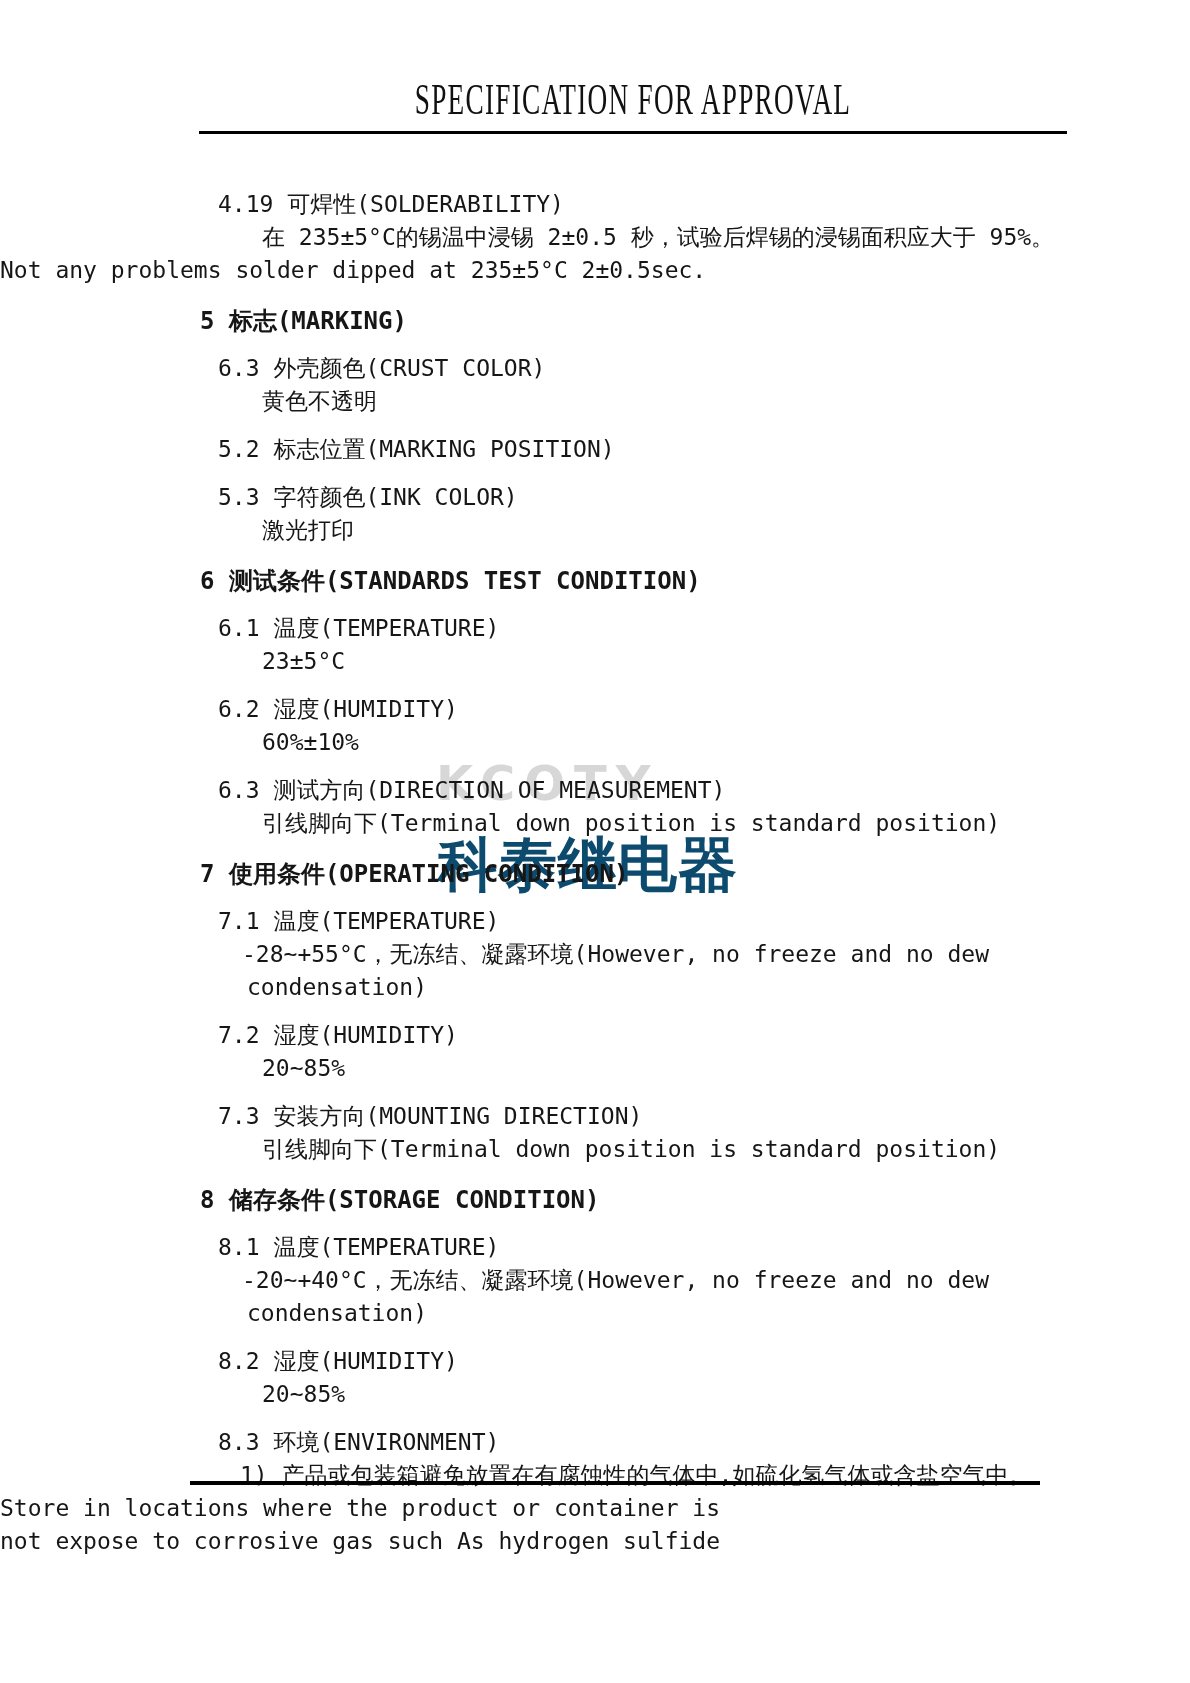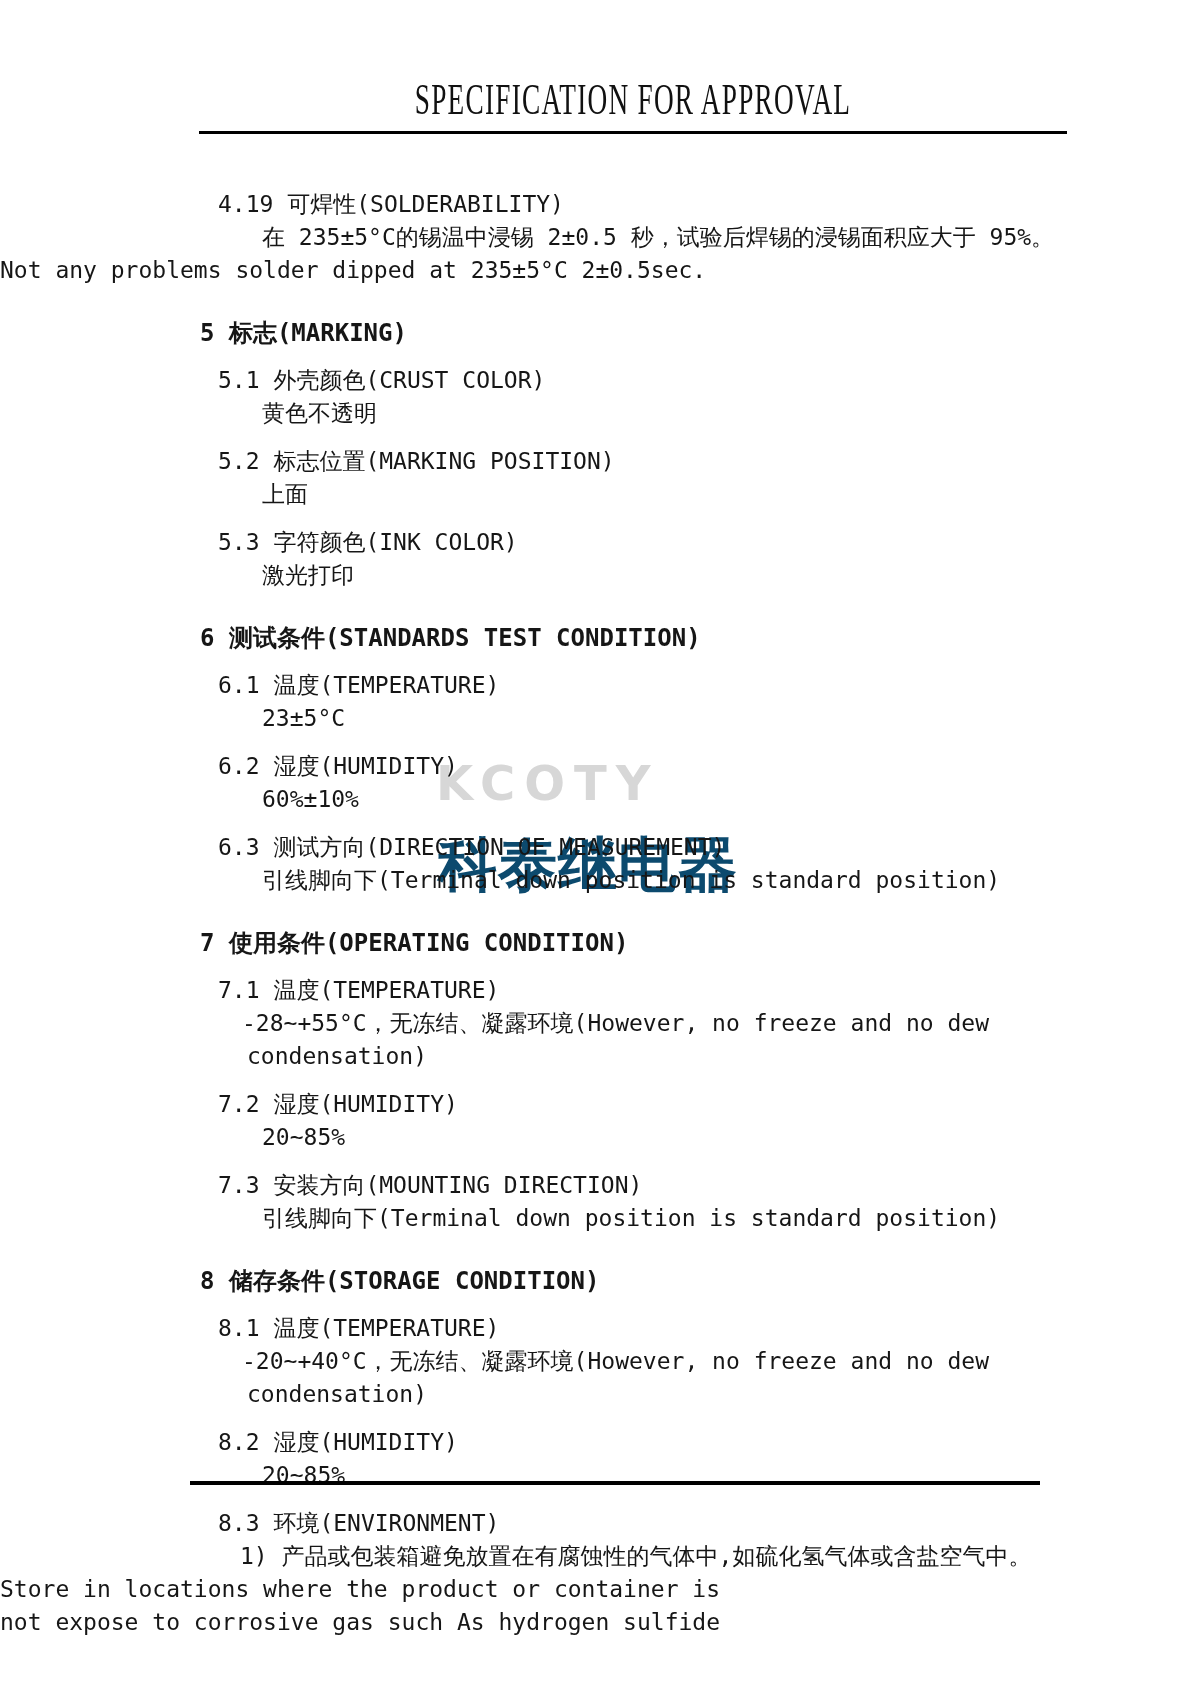--- a/index.html
+++ b/index.html
@@ -66,21 +66,21 @@
     white-space: nowrap;
   }
   .content > div { white-space: nowrap; }
   .h    { margin-left: 200px; font-weight: bold; font-size: 24px; }
   .item { margin-left: 218px; }
   .sub  { margin-left: 262px; }
   .subneg { margin-left: 242px; }  
   .cond   { margin-left: 247px; }  
   .en   { }    
   .note { margin-left: 240px; }    
-  .mt-sec   { margin-top: 30px; }  
+  .mt-sec   { margin-top: 18px; }  
   .mt-first { margin-top: 14px; }  
   .mt-item  { margin-top: 15px; }   
 </style>
 </head>
 <body>
 
 <div class="doc">
 
   <div class="wm-latin">KCOTY</div>
   <div class="wm-cjk">科泰继电器</div>
@@ -90,24 +90,23 @@
   </div>
   <div class="rule rule-top"></div>
 
   <div class="content">
 
     <div class="item">4.19 可焊性(SOLDERABILITY)</div>
     <div class="sub">在 235±5°C的锡温中浸锡 2±0.5 秒，试验后焊锡的浸锡面积应大于 95%。</div>
     <div class="en">Not any problems solder dipped at 235±5°C 2±0.5sec.</div>
 
     <div class="h mt-sec">5 标志(MARKING)</div>
-    <div class="item mt-first">5.1 外壳颜色(CRUST COLOR)</div>
+    <div class="item mt-first">6.3 外壳颜色(CRUST COLOR)</div>
     <div class="sub">黄色不透明</div>
     <div class="item mt-item">5.2 标志位置(MARKING POSITION)</div>
-    <div class="sub">上面</div>
     <div class="item mt-item">5.3 字符颜色(INK COLOR)</div>
     <div class="sub">激光打印</div>
 
     <div class="h mt-sec">6 测试条件(STANDARDS TEST CONDITION)</div>
     <div class="item mt-first">6.1 温度(TEMPERATURE)</div>
     <div class="sub">23±5°C</div>
     <div class="item mt-item">6.2 湿度(HUMIDITY)</div>
     <div class="sub">60%±10%</div>
     <div class="item mt-item">6.3 测试方向(DIRECTION OF MEASUREMENT)</div>
     <div class="sub">引线脚向下(Terminal down position is standard position)</div>

